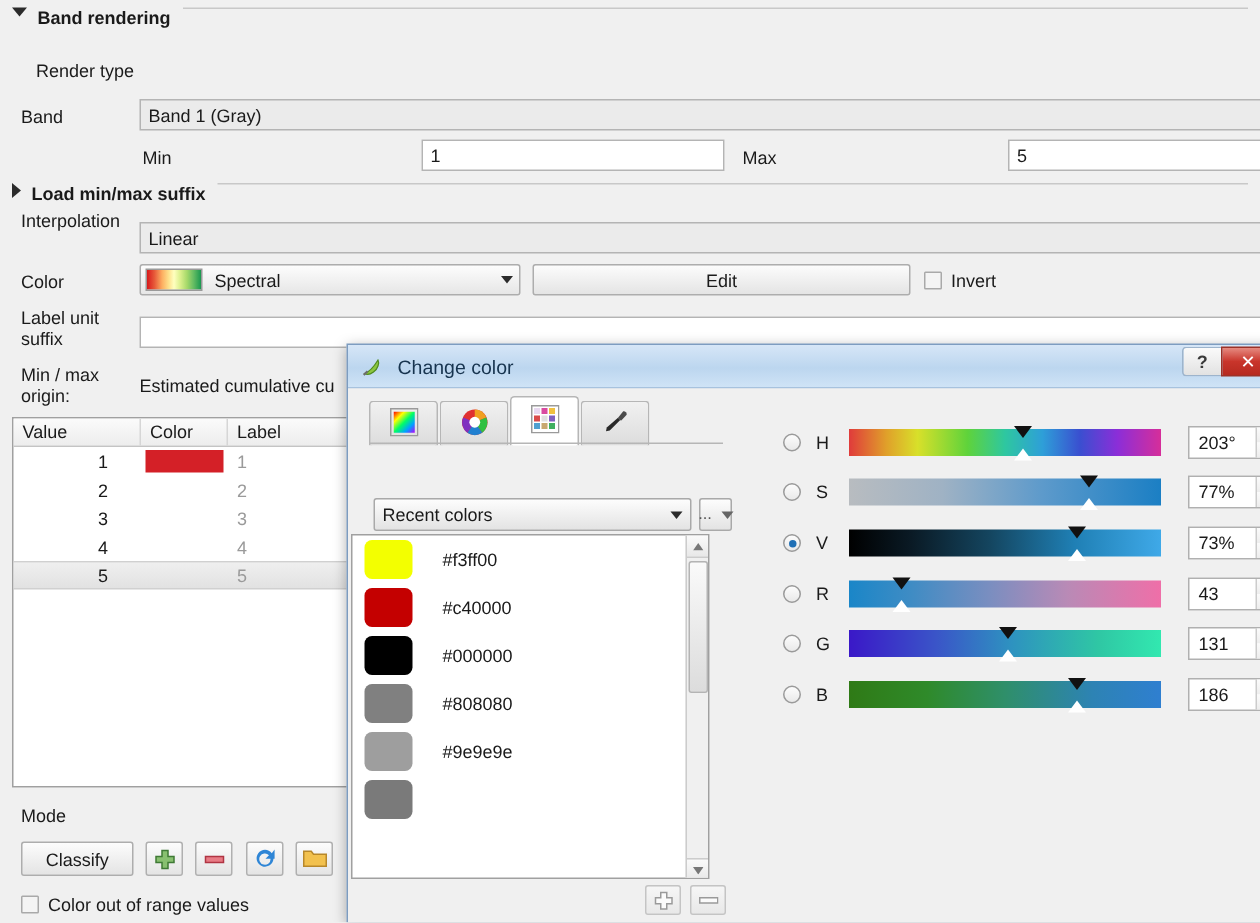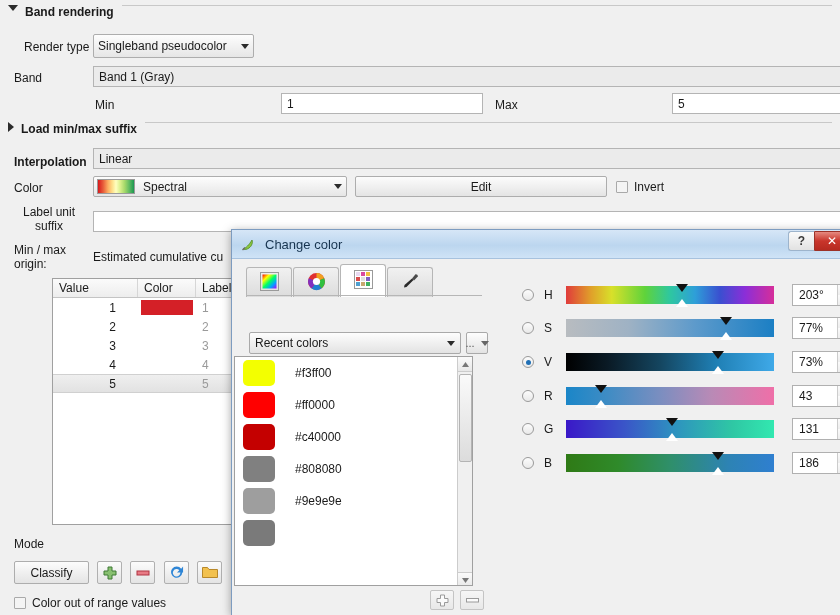--- a/index.html
+++ b/index.html
@@ -156,24 +156,20 @@
 
   <div class="bg-panel">
 
     <div class="group-header">
       <div class="tri-down"></div>
       <span class="group-title">Band rendering</span>
       <div class="group-rule"></div>
     </div>
 
     <div class="lbl" style="left:24px; top:40px;">Render type</div>
-    <div class="combo" style="left:93px; top:34px; width:161px; height:24px;">
-      <span class="cb-text">Singleband pseudocolor</span>
-      <span class="cb-arrow"></span>
-    </div>
 
     <div class="lbl" style="left:14px; top:71px;">Band</div>
     <div class="flatfield" style="left:93px; top:66px; width:760px; height:21px;">
       <span>Band 1 (Gray)</span>
     </div>
 
     <div class="lbl" style="left:95px; top:98px;">Min</div>
     <div class="textfield" style="left:281px; top:93px; width:202px; height:21px;">
       <span>1</span>
     </div>
@@ -181,48 +177,48 @@
     <div class="textfield" style="left:672px; top:93px; width:190px; height:21px;">
       <span>5</span>
     </div>
 
     <div class="group-header" style="top:122px;">
       <div class="tri-right"></div>
       <span class="group-title" style="font-weight:bold;">Load min/max suffix</span>
       <div class="group-rule"></div>
     </div>
 
-    <div class="lbl" style="left:14px; top:155px;font-weight:bold;">Interpolation</div>
+    <div class="lbl" style="left:14px; top:140px;">Interpolation</div>
     <div class="flatfield" style="left:93px; top:148px; width:760px; height:21px;">
       <span>Linear</span>
     </div>
 
     <div class="lbl" style="left:14px; top:181px;">Color</div>
     <div class="combo" style="left:93px; top:176px; width:254px; height:21px; padding-left:3px;">
       <span class="spectral-swatch"></span>
       <span class="cb-text" style="margin-left:8px;">Spectral</span>
       <span class="cb-arrow"></span>
     </div>
     <div class="btn" style="left:355px; top:176px; width:252px; height:21px;">
       <span>Edit</span>
     </div>
     <div class="chk-row" style="left:616px; top:180px;">
       <span class="chkbox"></span>
       <span>Invert</span>
     </div>
 
-    <div class="lbl" style="left:14px; top:205px; width:70px; line-height:14px; white-space:normal;text-align:center;">Label unit suffix</div>
+    <div class="lbl" style="left:14px; top:205px; width:70px; line-height:14px; white-space:normal;">Label unit suffix</div>
     <div class="textfield" style="left:93px; top:211px; width:760px; height:21px;">
       <span></span>
     </div>
 
     <div class="lbl" style="left:14px; top:243px; width:70px; line-height:14px; white-space:normal;">Min / max origin:</div>
     <div class="lbl" style="left:93px; top:250px;">Estimated cumulative cu</div>
 
-    <div class="tbl" style="left:8px; top:278px; width:225px; height:247px;margin-left:44px;">
+    <div class="tbl" style="left:8px; top:278px; width:225px; height:247px;">
       <div class="tbl-head">
         <div class="c-value" style="padding-right:6px; text-align:left;">Value</div>
         <div class="c-color" style="justify-content:flex-start; padding-left:6px;">Color</div>
         <div class="c-label" style="color:#1a1a1a;">Label</div>
       </div>
       <div id="tbl-rows">
           <div class="tbl-row">
             <div class="c-value">1</div>
             <div class="c-color">
               <div class="swatch-cell" style="background: rgb(212, 32, 39);"></div>
@@ -368,26 +364,26 @@
         <span class="cb-arrow" style="border-top-color:#666;"></span>
       </div>
 
       <div class="rc-list">
         <div id="rc-items" style="position:absolute;left:0;top:0;width:223px;">
             <div class="rc-item">
               <div class="rc-sw" style="background: rgb(243, 255, 0);"></div>
               <span class="rc-hex">#f3ff00</span>
             </div>
             <div class="rc-item">
-              <div class="rc-sw" style="background: rgb(255, 0, 0);"></div>
-              <span class="rc-hex">#ff0000</span>
-            </div>
-            <div class="rc-item">
               <div class="rc-sw" style="background: rgb(196, 0, 0);"></div>
               <span class="rc-hex">#c40000</span>
+            </div>
+            <div class="rc-item">
+              <div class="rc-sw" style="background: rgb(0, 0, 0);"></div>
+              <span class="rc-hex">#000000</span>
             </div>
             <div class="rc-item">
               <div class="rc-sw" style="background: rgb(128, 128, 128);"></div>
               <span class="rc-hex">#808080</span>
             </div>
             <div class="rc-item">
               <div class="rc-sw" style="background: rgb(158, 158, 158);"></div>
               <span class="rc-hex">#9e9e9e</span>
             </div>
             <div class="rc-item">

